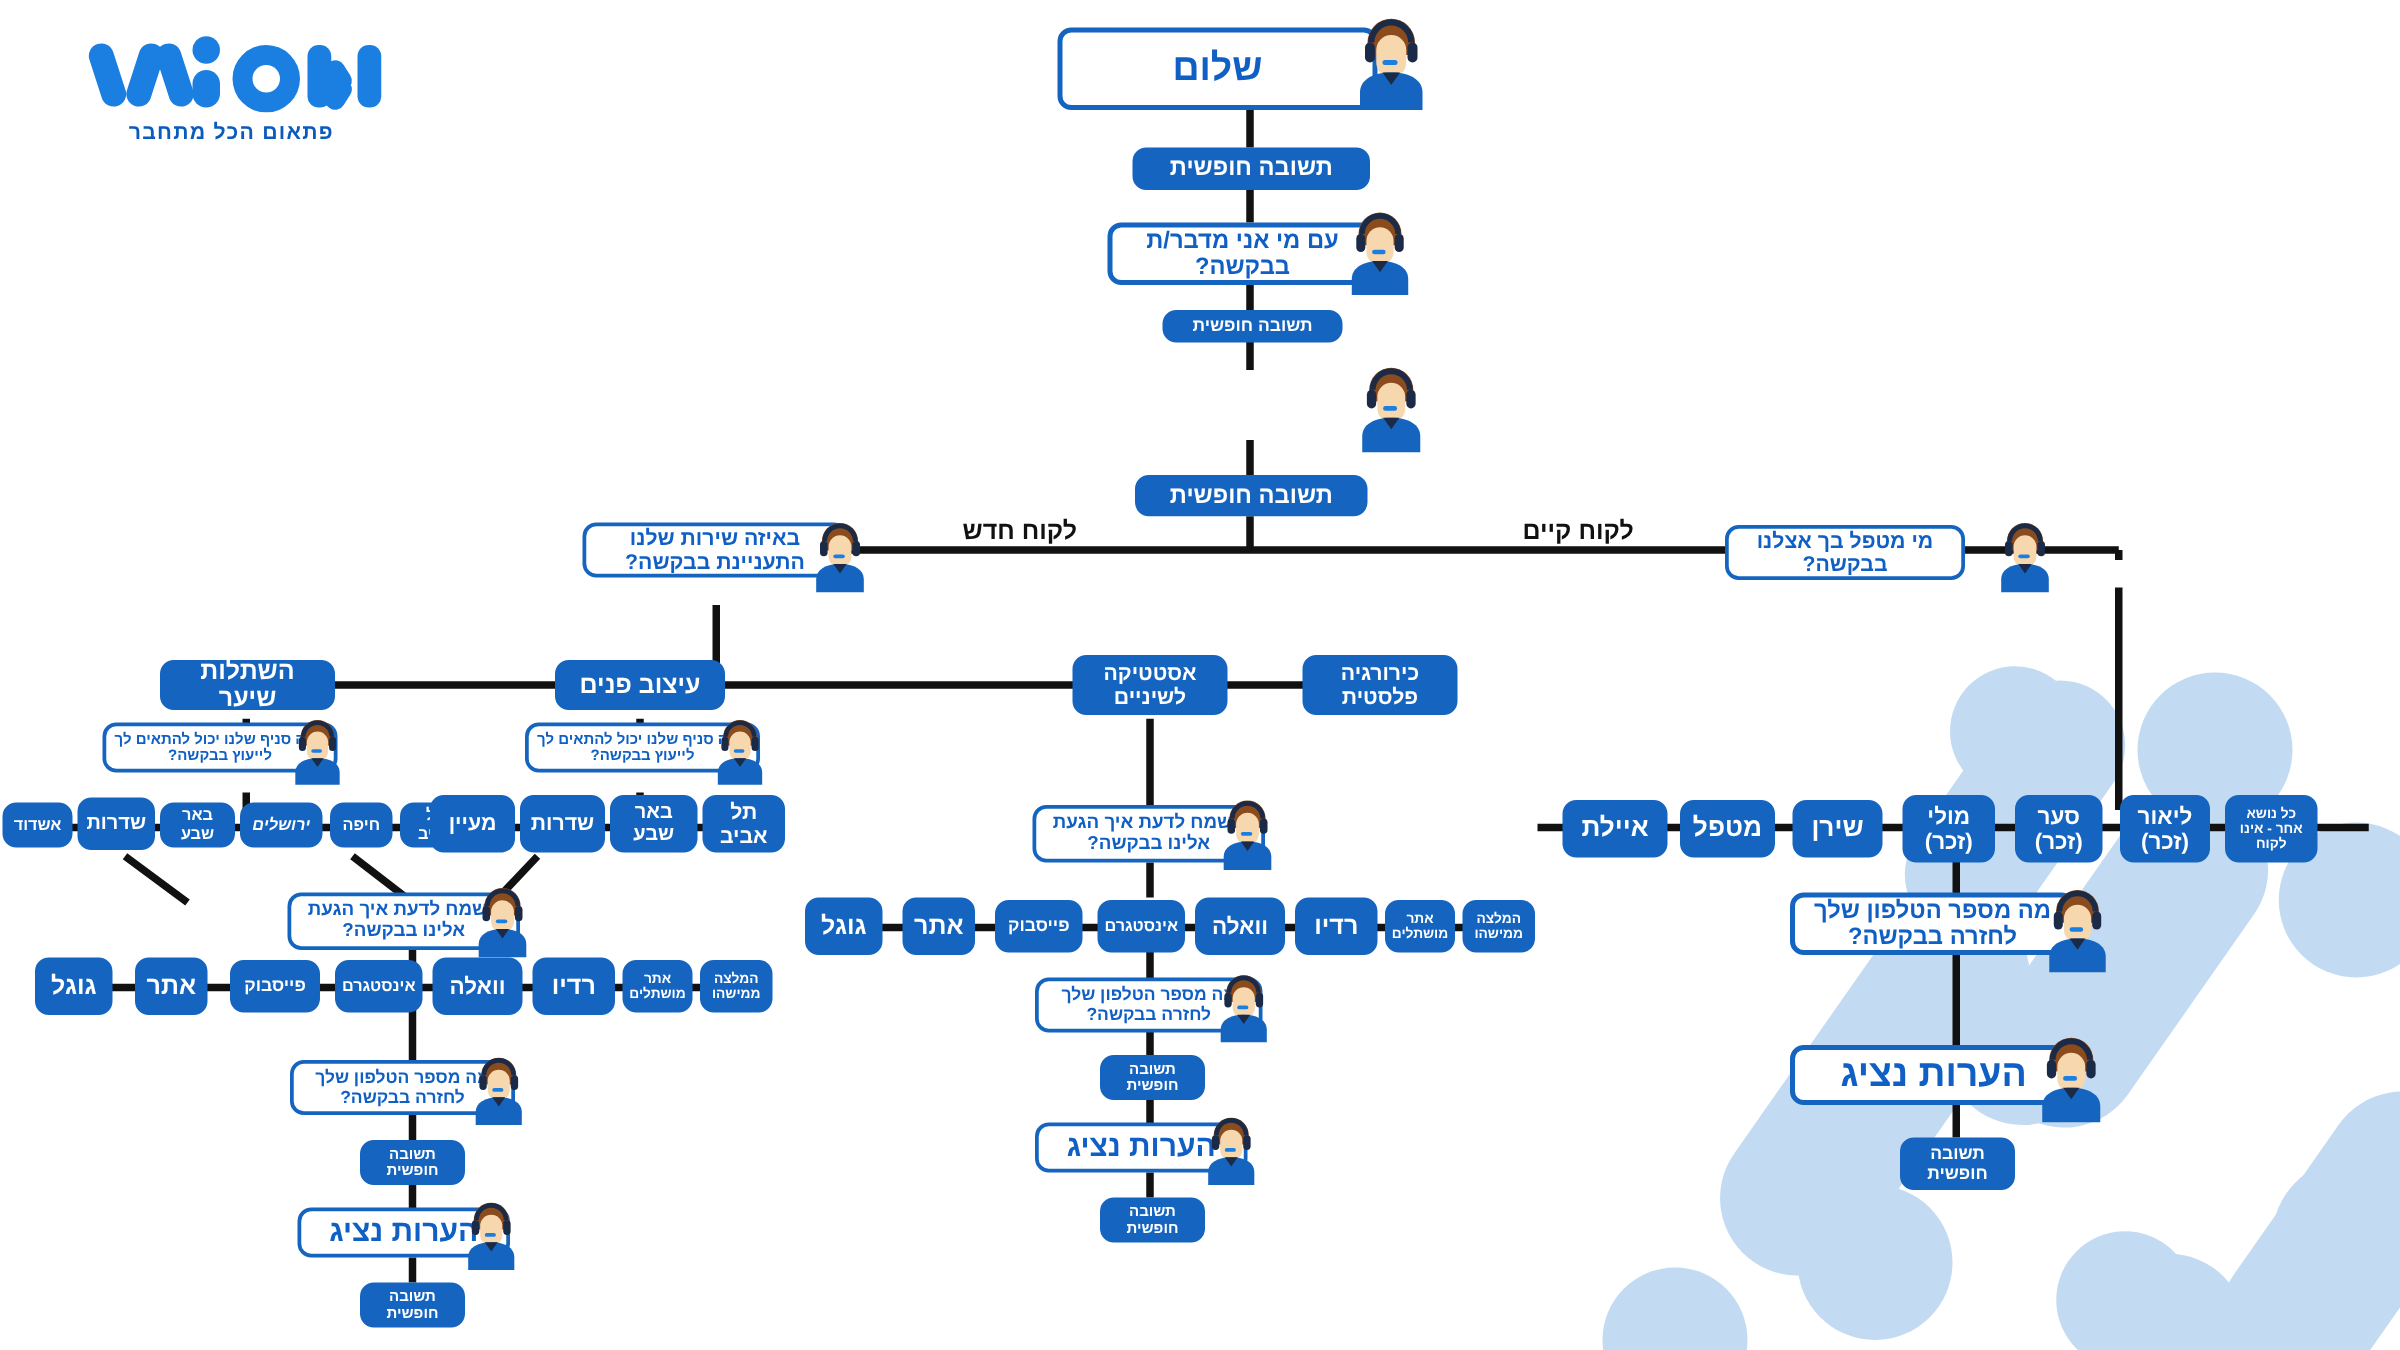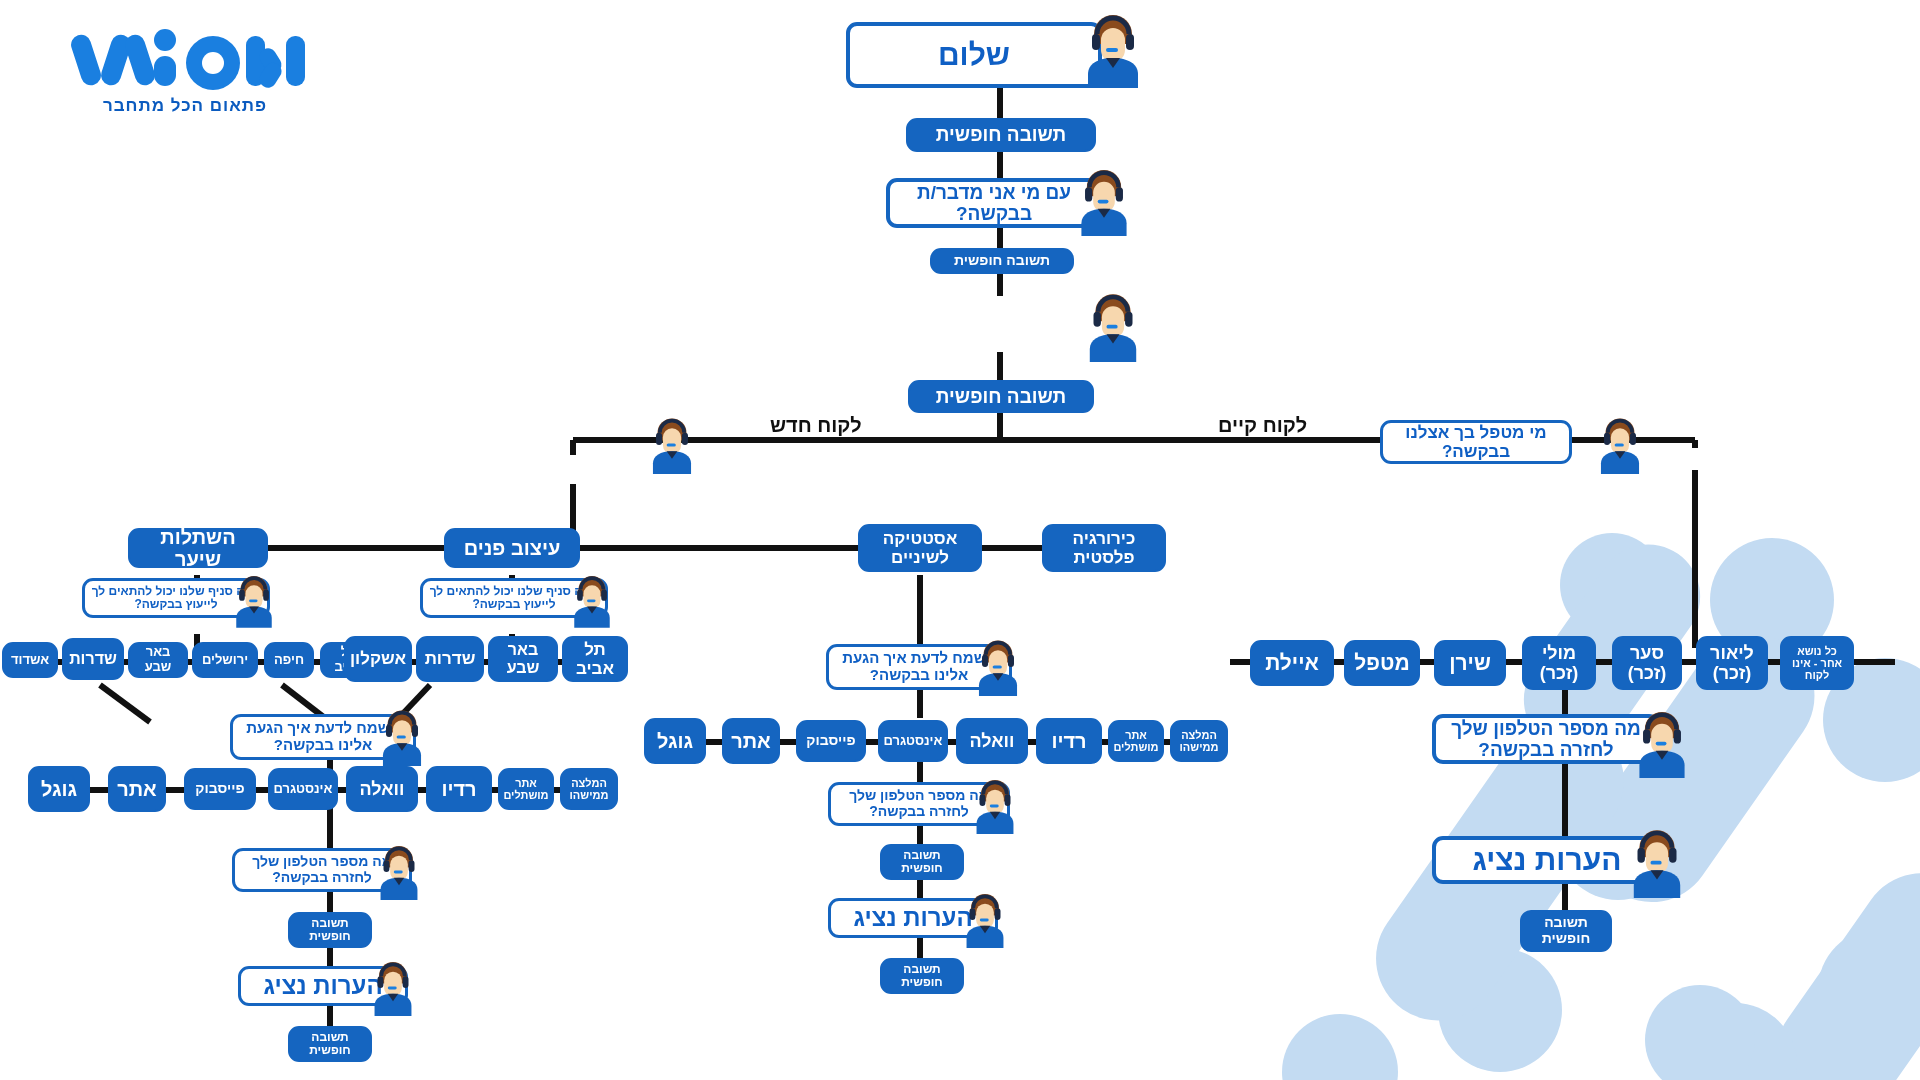--- a/index.html
+++ b/index.html
@@ -219,20 +219,21 @@
       <path d="M6 84v-14c0-10 10-16 25-16s25 6 25 16v14z" fill="#1565c0"></path>
       <path d="M24 54l7 10 7-10z" fill="#1b2a46"></path>
     </g>
   </svg>
 
   <div class="node fill" style="left:908px;top:380px;width:186px;height:33px;font-size:19px;">תשובה חופשית</div>
 
   <div class="edge-label" style="left:770px;top:414px;font-size:20px;">לקוח חדש</div>
   <div class="edge-label" style="left:1218px;top:414px;font-size:20px;">לקוח קיים</div>
 
+  <div class="node outline thin" style="left:466px;top:418px;width:212px;height:44px;font-size:17px;">באיזה שירות שלנו התעניינת בבקשה?</div>
   <svg class="avatar" style="left:648px;top:410px;" width="48" height="64" viewBox="0 0 62 84">
     <g>
       <path d="M12 30a19 19 0 0 1 38 0v10H12z" fill="#8a4b1d"></path>
       <rect x="19" y="24" width="24" height="34" rx="12" fill="#f7d7ae"></rect>
       <rect x="10" y="30" width="8" height="16" rx="4" fill="#1b2a46"></rect>
       <rect x="44" y="30" width="8" height="16" rx="4" fill="#1b2a46"></rect>
       <path d="M15 30a16 16 0 0 1 32 0" stroke="#1b2a46" stroke-width="5" fill="none"></path>
       <rect x="24" y="44" width="12" height="4" rx="2" fill="#1a7fe0"></rect>
       <path d="M6 84v-14c0-10 10-16 25-16s25 6 25 16v14z" fill="#1565c0"></path>
       <path d="M24 54l7 10 7-10z" fill="#1b2a46"></path>
@@ -281,29 +282,29 @@
       <rect x="44" y="30" width="8" height="16" rx="4" fill="#1b2a46"></rect>
       <path d="M15 30a16 16 0 0 1 32 0" stroke="#1b2a46" stroke-width="5" fill="none"></path>
       <rect x="24" y="44" width="12" height="4" rx="2" fill="#1a7fe0"></rect>
       <path d="M6 84v-14c0-10 10-16 25-16s25 6 25 16v14z" fill="#1565c0"></path>
       <path d="M24 54l7 10 7-10z" fill="#1b2a46"></path>
     </g>
   </svg>
 
   <div class="node fill" style="left:320px;top:642px;width:58px;height:36px;font-size:13px;">תל אביב</div>
   <div class="node fill" style="left:264px;top:642px;width:50px;height:36px;font-size:13px;">חיפה</div>
-  <div class="node fill" style="left:192px;top:642px;width:66px;height:36px;font-size:13px;">ירושלים</div>
+  <div class="node fill" style="left:192px;top:642px;width:66px;height:36px;font-size:13px;font-style:italic;">ירושלים</div>
   <div class="node fill" style="left:128px;top:642px;width:60px;height:36px;font-size:13px;">באר שבע</div>
   <div class="node fill" style="left:62px;top:638px;width:62px;height:42px;font-size:16px;">שדרות</div>
   <div class="node fill" style="left:2px;top:642px;width:56px;height:36px;font-size:13px;">אשדוד</div>
 
   <div class="node fill" style="left:562px;top:636px;width:66px;height:46px;font-size:17px;">תל אביב</div>
   <div class="node fill" style="left:488px;top:636px;width:70px;height:46px;font-size:16px;">באר שבע</div>
   <div class="node fill" style="left:416px;top:636px;width:68px;height:46px;font-size:17px;">שדרות</div>
-  <div class="node fill" style="left:344px;top:636px;width:68px;height:46px;font-size:17px;">אשקלון</div>
+  <div class="node fill" style="left:344px;top:636px;width:68px;height:46px;font-size:17px;">מעיין</div>
 
   <div class="node outline thin" style="left:230px;top:714px;width:186px;height:46px;font-size:15px;">אשמח לדעת איך הגעת אלינו בבקשה?</div>
   <svg class="avatar" style="left:378px;top:702px;" width="48" height="64" viewBox="0 0 62 84">
     <g>
       <path d="M12 30a19 19 0 0 1 38 0v10H12z" fill="#8a4b1d"></path>
       <rect x="19" y="24" width="24" height="34" rx="12" fill="#f7d7ae"></rect>
       <rect x="10" y="30" width="8" height="16" rx="4" fill="#1b2a46"></rect>
       <rect x="44" y="30" width="8" height="16" rx="4" fill="#1b2a46"></rect>
       <path d="M15 30a16 16 0 0 1 32 0" stroke="#1b2a46" stroke-width="5" fill="none"></path>
       <rect x="24" y="44" width="12" height="4" rx="2" fill="#1a7fe0"></rect>

